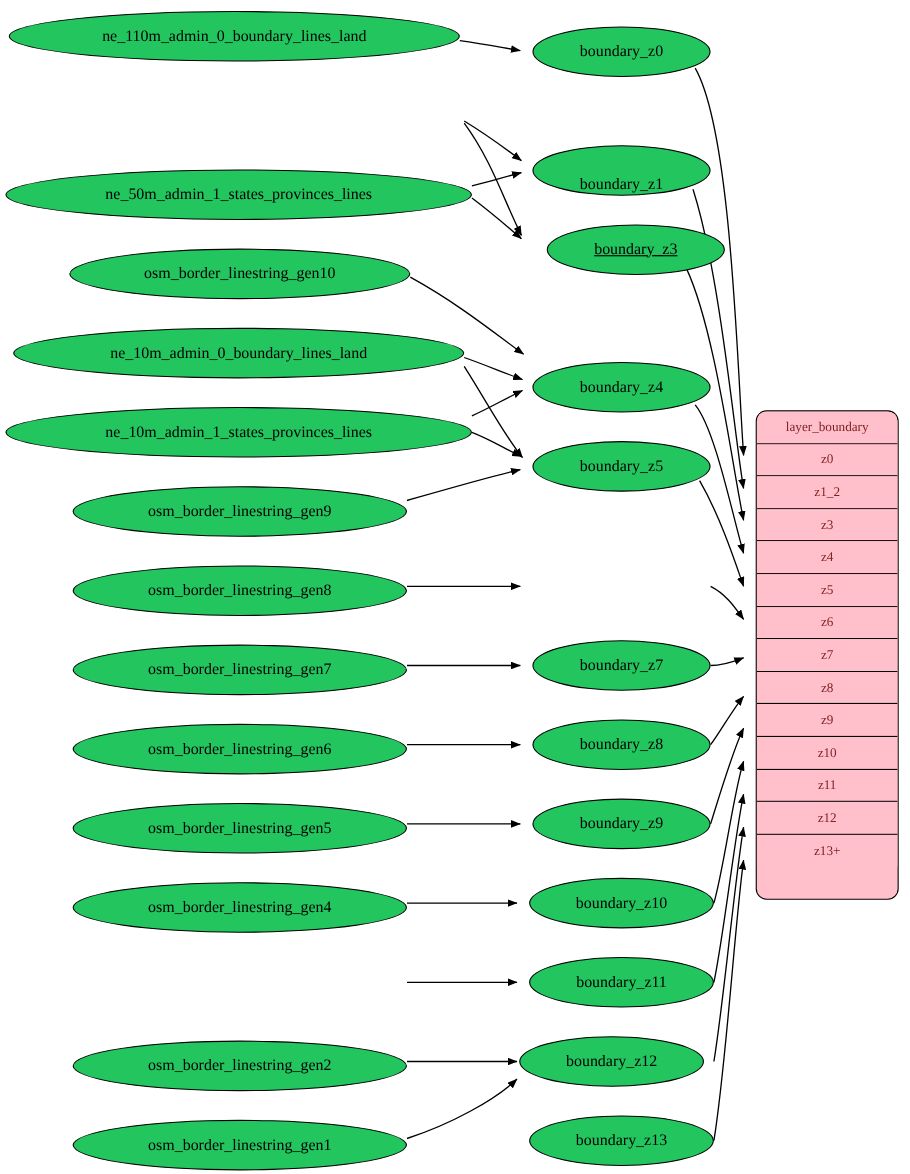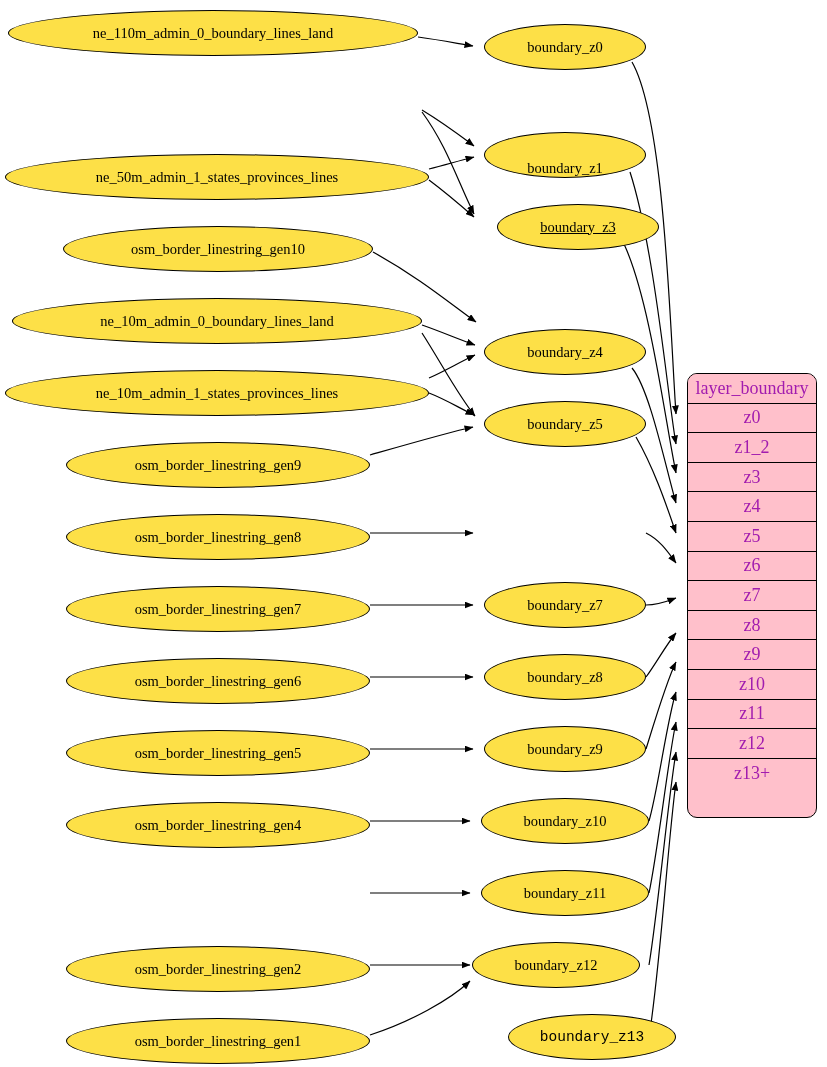--- a/index.html
+++ b/index.html
@@ -23,21 +23,21 @@
     top: 0;
     width: 827px;
     height: 1067px;
     pointer-events: none;
   }
   .node-ellipse {
     position: absolute;
     box-sizing: border-box;
     border: 1px solid #000000;
     border-radius: 50%;
-    background: #fde047;
+    background: #22c55e;
     display: flex;
     align-items: center;
     justify-content: center;
     font-size: 14.5px;
     color: #000000;
     white-space: nowrap;
   }
   .table-node {
     position: absolute;
     box-sizing: border-box;
@@ -45,22 +45,22 @@
     border-radius: 10px;
     background: #ffc0cb;
     overflow: hidden;
   }
   .table-row {
     box-sizing: border-box;
     height: 29.6px;
     display: flex;
     align-items: center;
     justify-content: center;
-    font-size: 18px;
-    color: #a21caf;
+    font-size: 12px;
+    color: #7f1d1d;
     border-bottom: 1px solid #000000;
     background: #ffc0cb;
   }
   .table-row:last-child {
     border-bottom: none;
   }
 </style>
 </head>
 <body>
 
@@ -176,21 +176,21 @@
   </div>
   <div class="node-ellipse" style="left:481px;top:798px;width:168px;height:46px;">
     <span>boundary_z10</span>
   </div>
   <div class="node-ellipse" style="left:481px;top:870px;width:168px;height:46px;">
     <span>boundary_z11</span>
   </div>
   <div class="node-ellipse" style="left:472px;top:942px;width:168px;height:46px;">
     <span>boundary_z12</span>
   </div>
-  <div class="node-ellipse" style="left:508px;top:1014px;width:168px;height:46px;font-family:Liberation Mono, monospace;">
+  <div class="node-ellipse" style="left:481px;top:1014px;width:168px;height:46px;">
     <span>boundary_z13</span>
   </div>
 
   <div class="table-node" style="left:687px;top:373px;width:130px;height:445px;">
     <div class="table-row">layer_boundary</div>
     <div class="table-row">z0</div>
     <div class="table-row">z1_2</div>
     <div class="table-row">z3</div>
     <div class="table-row">z4</div>
     <div class="table-row">z5</div>

